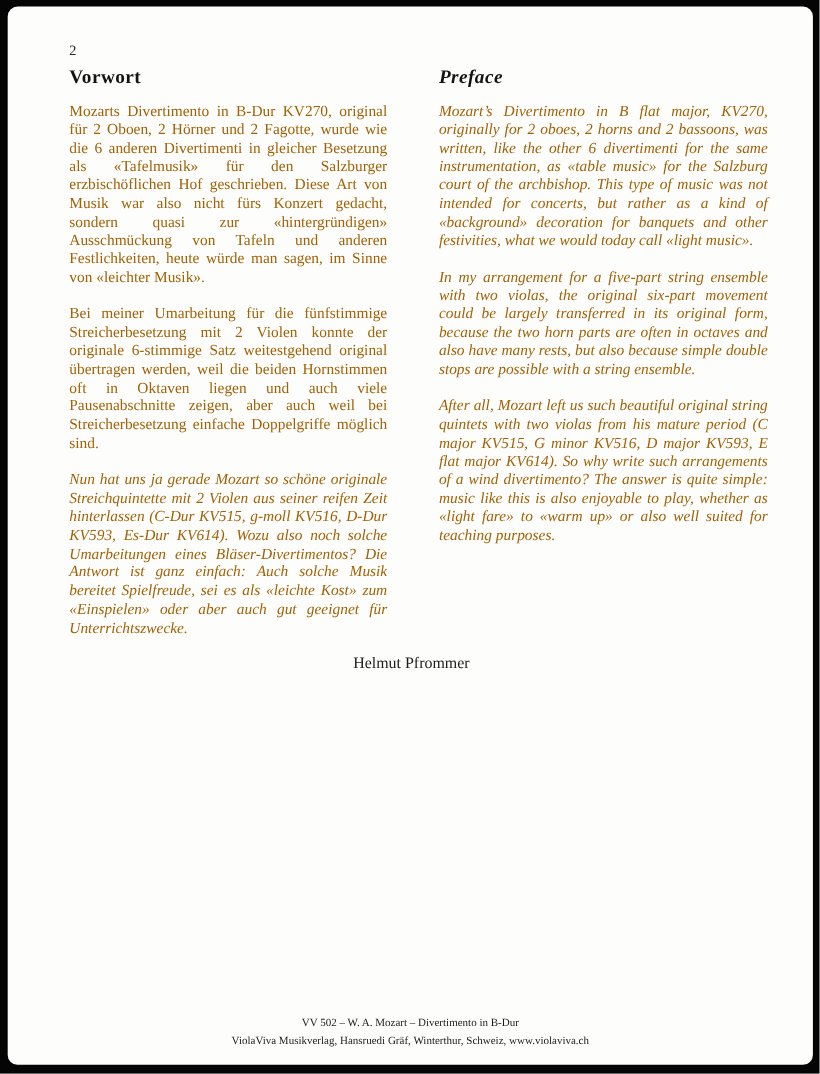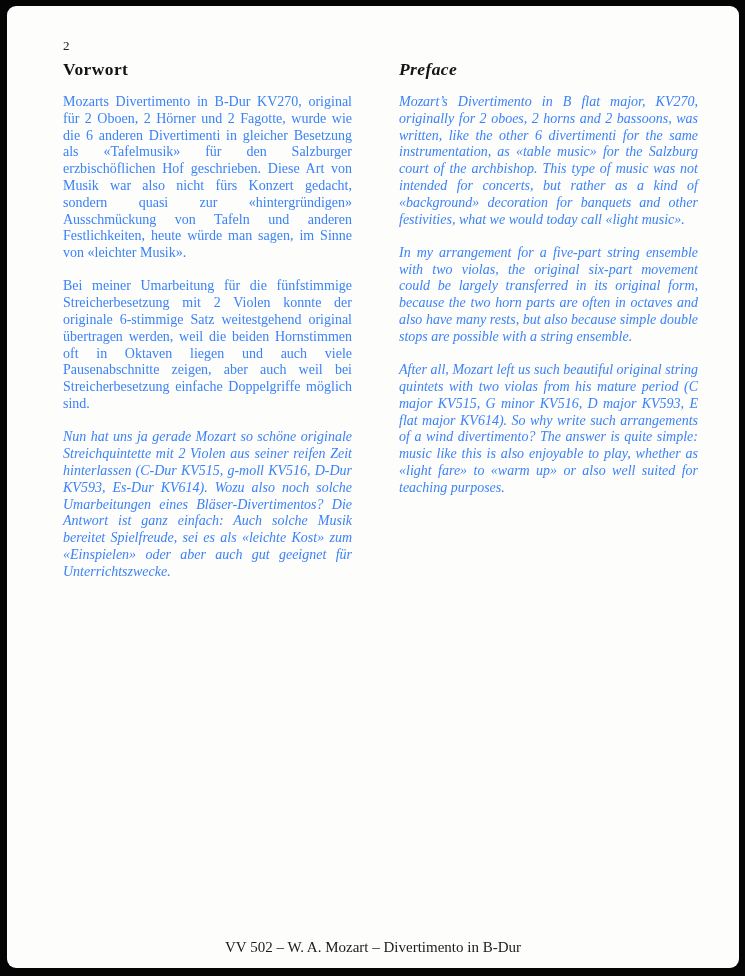--- a/index.html
+++ b/index.html
@@ -55,42 +55,42 @@
     letter-spacing: 0.4px;
   }
   .col-english h1 {
     font-style: italic;
   }
   .col p {
     margin: 0 0 16.5px 0;
     font-size: 14px;
     line-height: 16.8px;
     text-align: justify;
-    color: #3b82f6;
+    color: #a16207;
   }
   .col p:last-child {
     margin-bottom: 0;
     font-style: italic;
   }
   .col-english p {
     font-style: italic;
   }
   .author {
     text-align: center;
     margin-top: 14px;
     font-size: 14.5px;
     color: #1b1b1b;
   }
   .footer {
     position: absolute;
     bottom: 13px;
     left: 0;
     right: 0;
     text-align: center;
-    font-size: 15px;
+    font-size: 10px;
     line-height: 16px;
     color: #1b1b1b;
   }
 </style>
 </head>
 <body>
 
 <div class="page">
   <div class="content">
 
@@ -107,19 +107,21 @@
 
       <section class="col col-english">
         <h1>Preface</h1>
         <p>Mozart’s Divertimento in B flat major, KV270, originally for 2 oboes, 2 horns and 2 bassoons, was written, like the other 6 divertimenti for the same instrumentation, as «table music» for the Salzburg court of the archbishop. This type of music was not intended for concerts, but rather as a kind of «background» decoration for banquets and other festivities, what we would today call «light music».</p>
         <p>In my arrangement for a five-part string ensemble with two violas, the original six-part movement could be largely transferred in its original form, because the two horn parts are often in octaves and also have many rests, but also because simple double stops are possible with a string ensemble.</p>
         <p>After all, Mozart left us such beautiful original string quintets with two violas from his mature period (C major KV515, G minor KV516, D major KV593, E flat major KV614). So why write such arrangements of a wind divertimento? The answer is quite simple: music like this is also enjoyable to play, whether as «light fare» to «warm up» or also well suited for teaching purposes.</p>
       </section>
 
     </div>
 
+    <div class="author">Helmut Pfrommer</div>
 
   </div>
 
   <div class="footer">
     <div>VV 502 – W. A. Mozart – Divertimento in B-Dur</div>
+    <div>ViolaViva Musikverlag, Hansruedi Gräf, Winterthur, Schweiz, www.violaviva.ch</div>
   </div>
 </div>
 
 </body></html>

